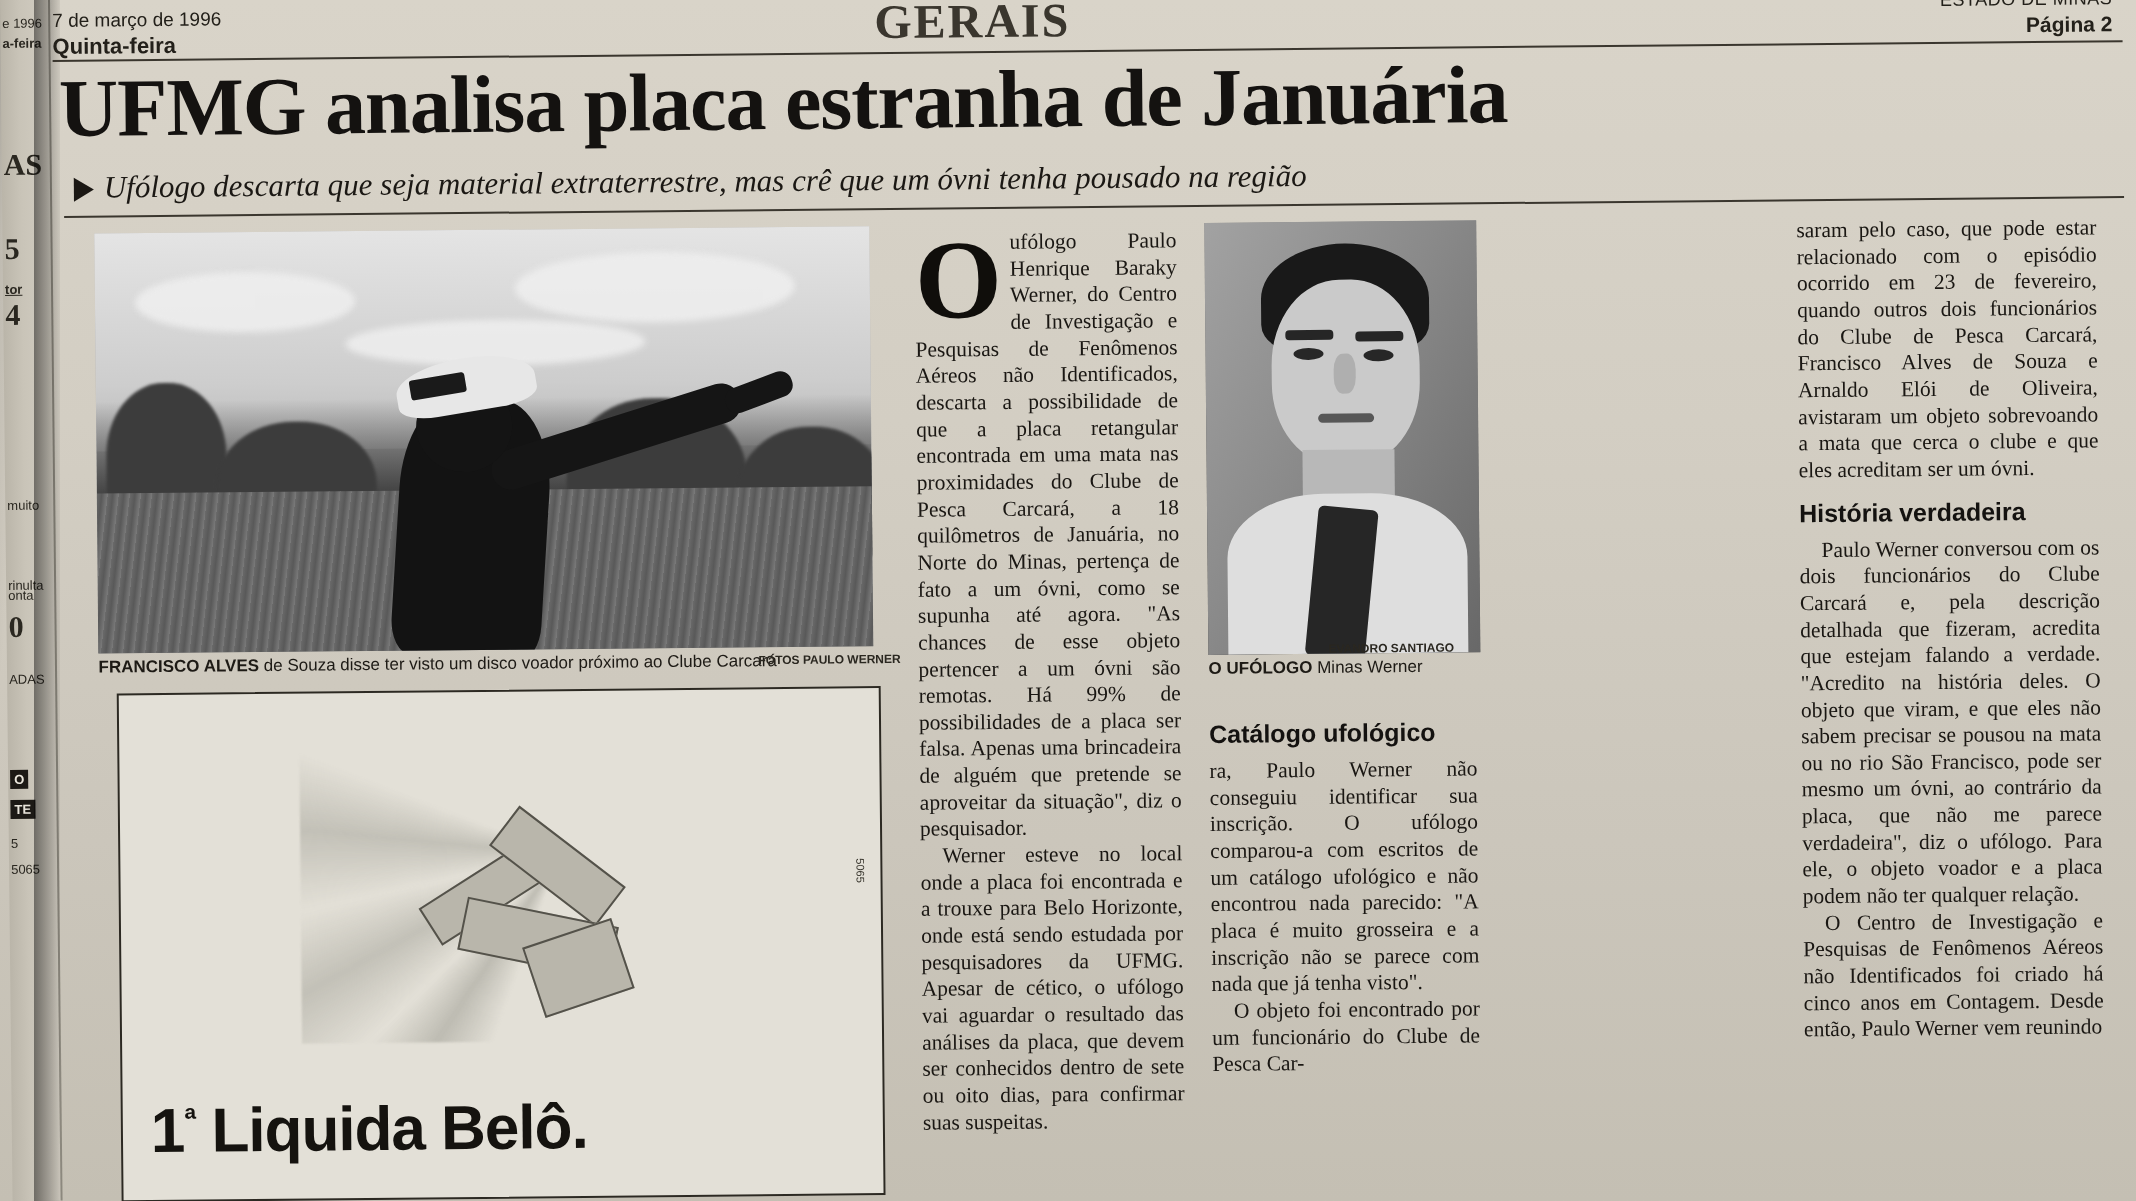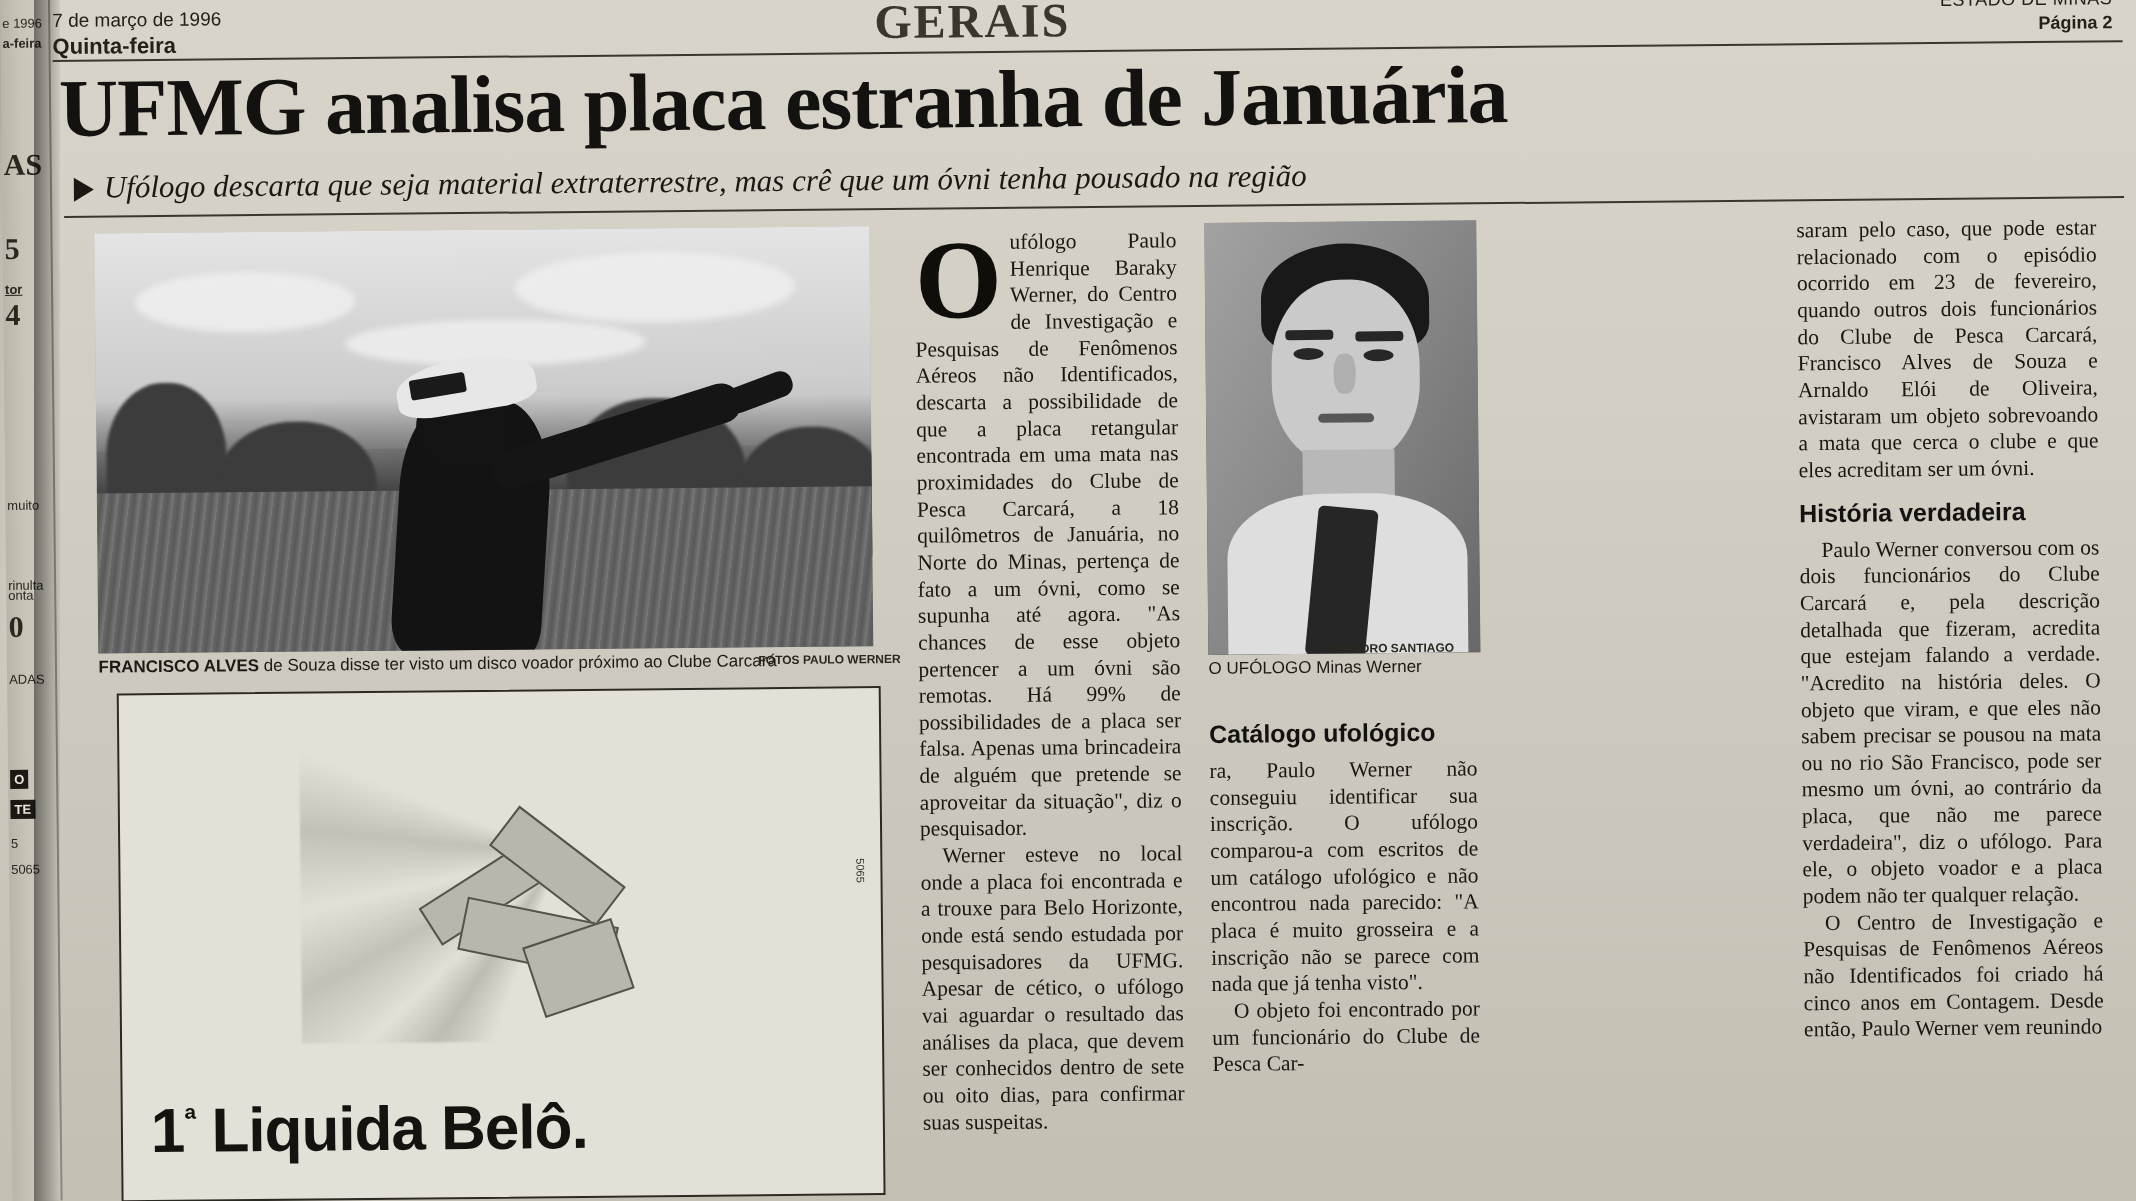--- a/index.html
+++ b/index.html
@@ -66,21 +66,21 @@
     font-family:"Liberation Serif",serif;
     font-size:48px;font-weight:bold;letter-spacing:2px;color:#3a362e;
   }
   .folio .paper{
     position:absolute;right:0;top:0px;text-align:right;
     font-family:"Liberation Sans",sans-serif;font-size:18px;color:#23201a;
     letter-spacing:0.5px;
   }
   .folio .pagenum{
     position:absolute;right:0;top:24px;text-align:right;
-    font-family:"Liberation Sans",sans-serif;font-size:18px;font-weight:bold;color:#23201a;
+    font-family:"Liberation Sans",sans-serif;font-size:21px;font-weight:bold;color:#23201a;
   }
   .rule-top{
     position:absolute;left:0;top:66px;width:2070px;height:2px;background:#3a362e;
   }
   
   .headline{
     position:absolute;left:6px;top:74px;width:2090px;
     font-family:"Liberation Serif",serif;
     font-weight:bold;font-size:82px;line-height:1.0;
     color:#141210;letter-spacing:-1px;
@@ -203,21 +203,21 @@
   .p2-strap{position:absolute;left:104px;top:286px;width:60px;height:150px;background:#2a2620;
     transform:rotate(6deg);border-radius:6px;}
   .credit2{
     position:absolute;left:1270px;top:660px;
     font-family:"Liberation Sans",sans-serif;font-size:12px;font-weight:bold;color:#2a2720;
   }
   .cap2{
     position:absolute;left:1150px;top:676px;width:290px;
     font-family:"Liberation Sans",sans-serif;font-size:17px;color:#1d1a15;white-space:nowrap;
   }
-  .cap2 b{font-weight:normal;}
+  .cap2 b{font-weight:bold;}
 </style>
 </head>
 <body>
 
 <div class="page">
 
   <div class="left-edge">
     <div class="frag" style="top:16px;">e 1996</div>
     <div class="frag bold" style="top:36px;">a-feira</div>
     <div class="frag big" style="top:148px;">AS</div>

